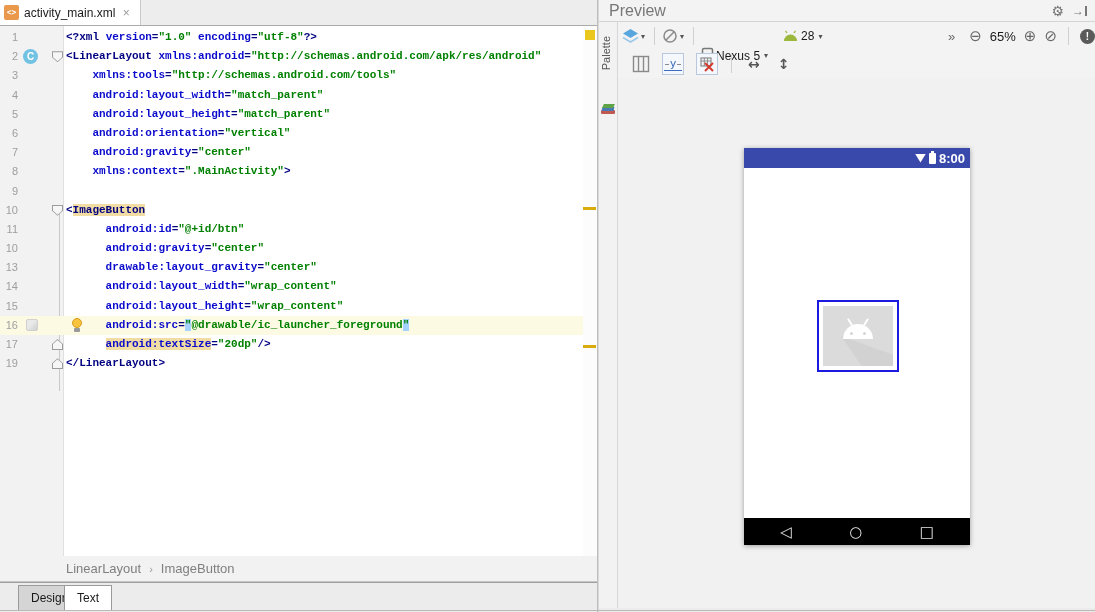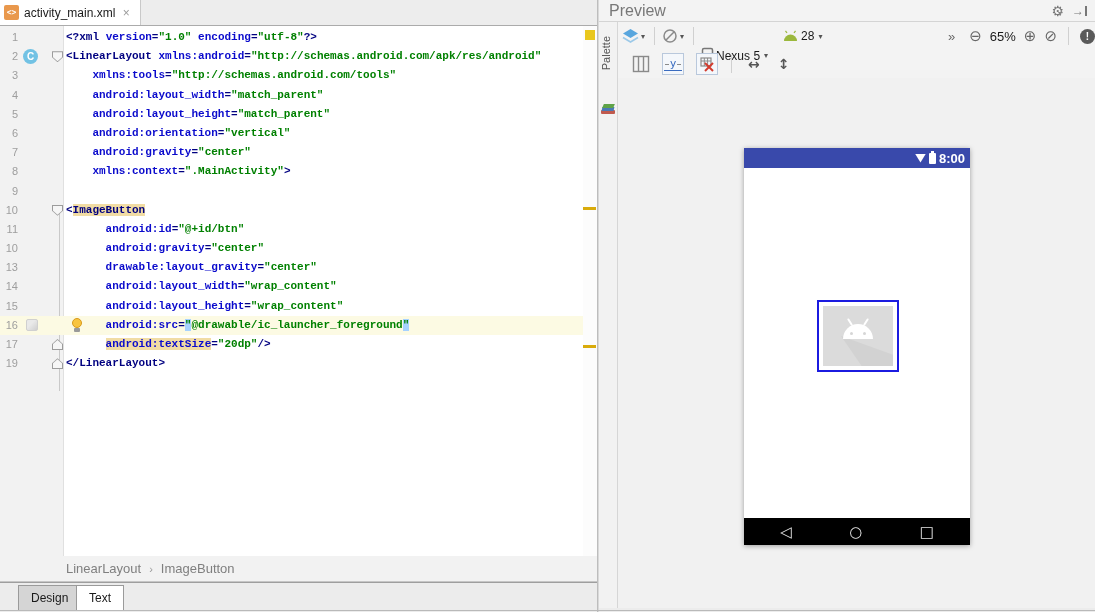--- a/index.html
+++ b/index.html
@@ -45,21 +45,21 @@
   .scroll-strip { position:absolute; right:0; top:0; width:14px; height:100%; background:#FCFCFC; }
   .mark-square { position:absolute; right:2px; top:4px; width:10px; height:10px; background:#E9C71E; }
   .mark-dash { position:absolute; right:1px; width:13px; height:3px; background:#D9AB0B; }
 
   .breadcrumb-bar { position:absolute; left:0; top:556px; width:597px; height:26px; background:#F2F2F2; border-bottom:1px solid #C6C6C6; display:flex; align-items:center; padding-left:66px; gap:8px; font-size:13px; color:#7F7F7F; }
   .crumb-sep { color:#9A9A9A; font-size:11px; }
 
   .bottom-tabs { position:absolute; left:0; top:582px; width:612px; height:30px; background:#ECECEC; border-top:1px solid #9E9E9E; }
   .btab { position:absolute; top:2px; height:26px; border:1px solid #9A9A9A; font-size:12px; color:#1A1A1A; display:flex; align-items:center; justify-content:center; padding:0 12px; }
   .btab.design { left:18px; background:#D5D5D5; }
-  .btab.text { left:76px; background:#FFFFFF; border-bottom-color:#fff; }
+  .btab.text { left:64px; background:#FFFFFF; border-bottom-color:#fff; }
   .bottom-edge { position:absolute; left:0; top:610px; width:1095px; height:1px; background:#B9B9B9; }
 
   .splitter { position:absolute; left:597px; top:0; width:2px; height:612px; background:#D9D9D9; border-left:1px solid #BDBDBD; }
 
   
   .preview-panel { position:absolute; left:599px; top:0; width:496px; height:608px; background:#F3F3F3; }
   .preview-header { position:absolute; left:0; top:0; width:100%; height:22px; border-bottom:1px solid #D4D4D4; display:flex; align-items:center; padding:0 8px; }
   .preview-title { font-size:16px; color:#787878; margin-left:2px; }
   .header-right { margin-left:auto; display:flex; align-items:center; gap:10px; color:#777; }
   .gear { font-size:14px; font-family:"DejaVu Sans",sans-serif; }

